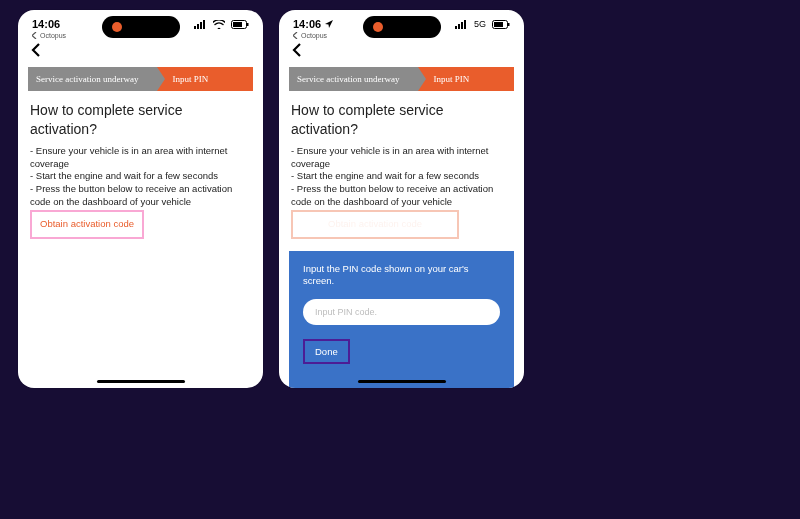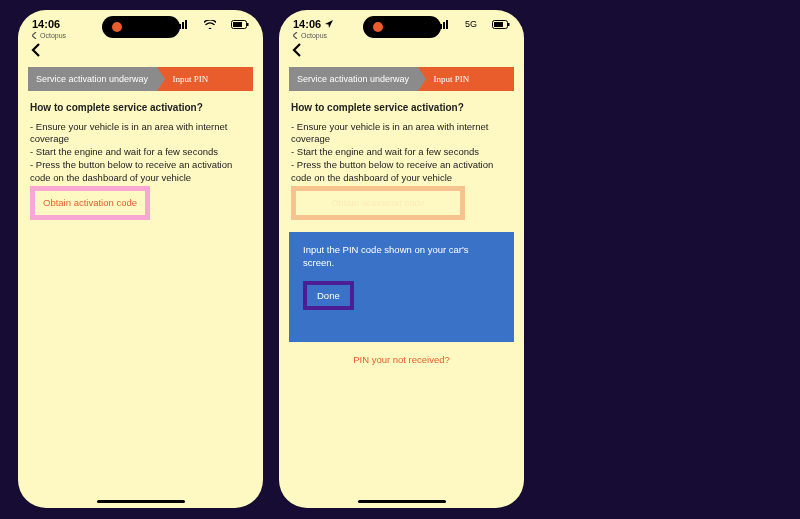--- a/index.html
+++ b/index.html
@@ -10,39 +10,39 @@
     font-family: -apple-system, BlinkMacSystemFont, "Segoe UI", Arial, sans-serif;
     overflow: hidden;
   }
   .phones {
     display: flex;
     gap: 16px;
     padding: 10px 18px;
   }
   .phone {
     width: 245px;
-    height: 498px;
-    background: #fef9c3;
-    border-radius: 28px;
+    height: 378px;
+    background: #ffffff;
+    border-radius: 16px;
     position: relative;
     overflow: hidden;
     box-shadow: 0 0 0 1px rgba(0,0,0,0.05);
   }
   .statusbar {
     height: 28px;
     display: flex;
     justify-content: space-between;
     align-items: center;
     padding: 0 14px;
     font-size: 10px;
     font-weight: 600;
   }
   .sb-left { display: flex; align-items: baseline; gap: 4px; }
   .sb-time { font-size: 11px; }
-  .sb-right { display: flex; align-items: center; gap: 15px; }
+  .sb-right { display: flex; align-items: center; gap: 6px; }
   .sb-right svg { display: block; }
   .notch {
     position: absolute;
     top: 6px;
     left: 50%;
     transform: translateX(-50%);
     width: 78px;
     height: 22px;
     background: #000;
     border-radius: 12px;
@@ -78,20 +78,21 @@
   }
   .prog-step {
     display:flex;
     align-items:center;
     padding: 0 8px;
     position:relative;
   }
   .prog-step.one {
     background:#8b8b8b;
     flex: 1.4;
+    font-family: Liberation Serif, serif;
   }
   .prog-step.one::after{
     content:"";
     position:absolute;
     right:-8px; top:0;
     border-top:12px solid transparent;
     border-bottom:12px solid transparent;
     border-left:8px solid #8b8b8b;
     z-index:2;
   }
@@ -101,27 +102,27 @@
     padding-left:16px;
     font-family:Liberation Serif, serif;
   }
   .content {
     padding: 0 12px;
     font-size: 9.5px;
     line-height: 1.35;
     color:#222;
   }
   .heading {
-    font-weight:700;
+    font-weight:400;
     margin-bottom:6px;
-    font-size:10px;
+    font-size:14px;
   }
   .bullets { margin-bottom:1px; }
   .obtain {
-    border:5px solid #f9a8d4;
+    border:2px solid #f9a8d4;
     color:#e95d2c;
     font-size:9.5px;
     padding:6px 8px;
     display:inline-block;
   }
   .obtain.ghost { color: rgba(233,93,44,0.08); border-color: rgba(233,93,44,0.35); padding:6px 35px;}
   .pincard {
     background:#3a72c7;
     margin:12px 10px 8px 10px;
     padding:12px 14px 32px 14px;
@@ -131,21 +132,21 @@
   .pincard .msg { margin-bottom:12px; line-height:1.3;}
   .pin-input {
     background:#fff;
     border-radius:14px;
     padding:8px 12px;
     color:#bdbdbd;
     font-size:9px;
     margin-bottom:14px;
   }
   .done {
-    border:4px solid #4c1d95;
+    border:2px solid #4c1d95;
     color:#fff;
     font-size:9.5px;
     padding:5px 10px;
     display:inline-block;
   }
   .notrecv {
     text-align:center;
     color:#e95d2c;
     font-size:9.5px;
     margin-top:12px;
@@ -267,19 +268,20 @@
       <div class="heading">How to complete service activation?</div>
       <div class="bullets">
         <div>- Ensure your vehicle is in an area with internet coverage</div>
         <div>- Start the engine and wait for a few seconds</div>
         <div>- Press the button below to receive an activation code on the dashboard of your vehicle</div>
       </div>
       <div class="obtain ghost">Obtain activation code</div>
     </div>
     <div class="pincard">
       <div class="msg">Input the PIN code shown on your car's screen.</div>
+      <div class="pin-input" title="Input PIN code.">Input PIN code.</div>
       <div class="done">Done</div>
     </div>
     <div class="notrecv">PIN your not received?</div>
     <div class="homebar"></div>
   </div>
 
 </div>
 
 </body></html>

